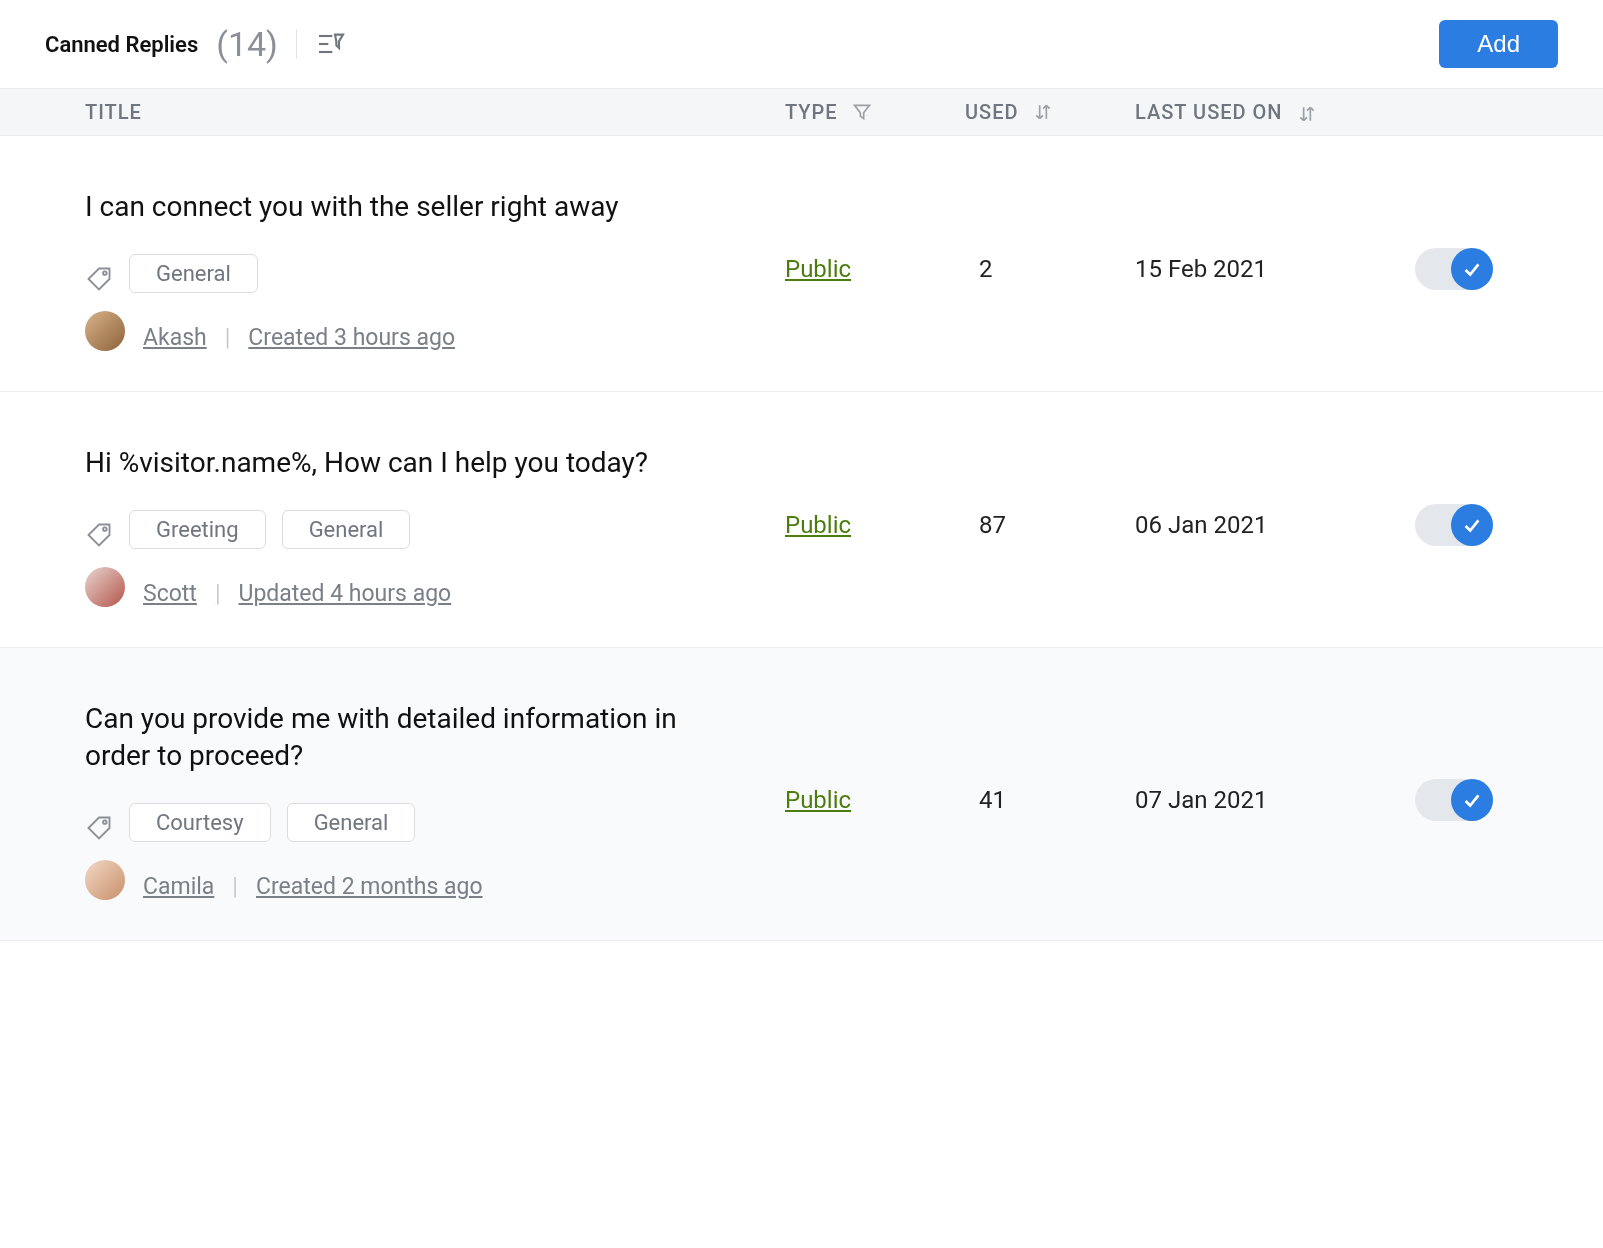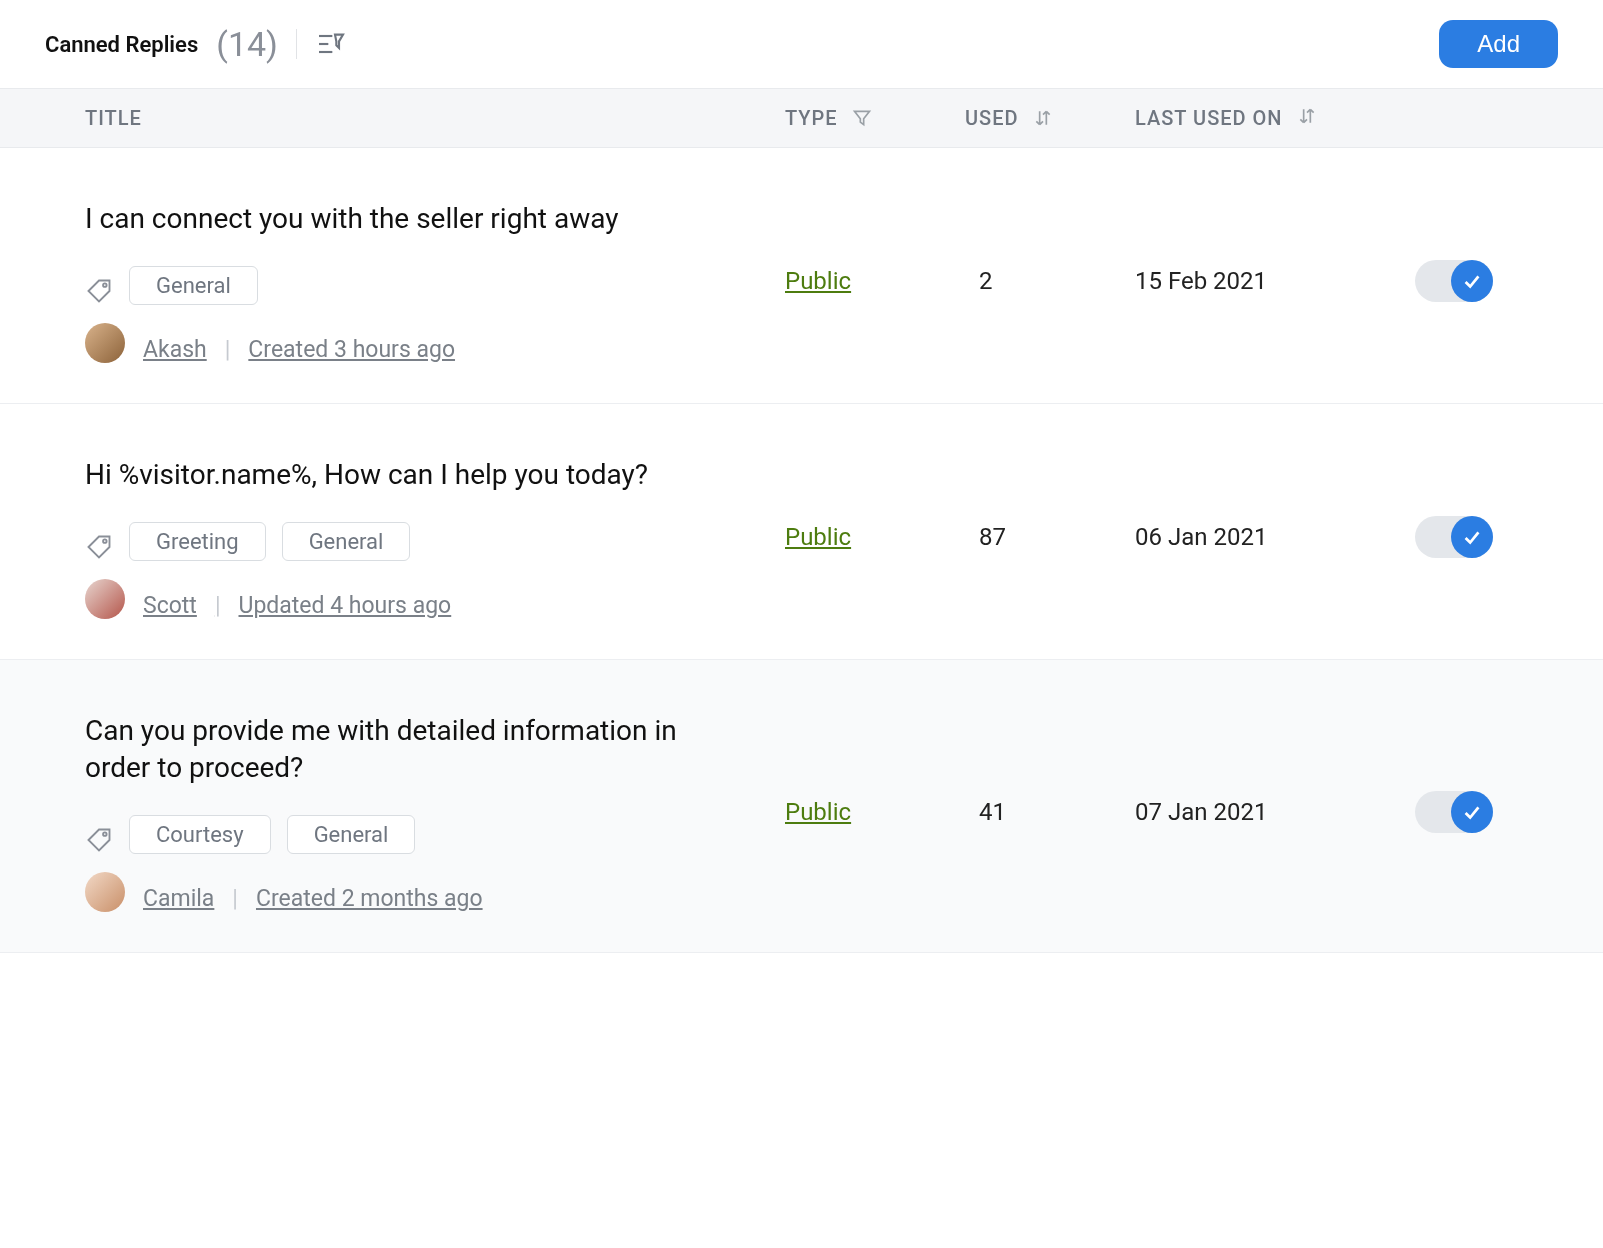--- a/index.html
+++ b/index.html
@@ -61,40 +61,40 @@
 }
 .spacer { flex: 1; }
 .add-btn {
   background: #2b7de2;
   color: #fff;
   border: none;
   height: 48px;
   padding: 0 38px;
   font-size: 24px;
   font-weight: 500;
-  border-radius: 14px;
+  border-radius: 6px;
   cursor: pointer;
 }
 .col-header {
   display: flex;
   align-items: center;
   background: #f5f6f8;
   border-top: 1px solid #e8eaed;
   border-bottom: 1px solid #e8eaed;
-  height: 60px;
+  height: 48px;
   padding: 0 45px 0 85px;
   font-size: 20px;
   letter-spacing: 1px;
   color: #6f7680;
   font-weight: 500;
 }
 .col-title { flex: 0 0 700px; }
 .col-type  { flex: 0 0 180px; display:flex; align-items:center; gap:14px; }
 .col-used  { flex: 0 0 170px; display:flex; align-items:center; gap:14px; }
-.col-last  { flex: 0 0 260px; display:flex; align-items:flex-start; gap:14px; }
+.col-last  { flex: 0 0 260px; display:flex; align-items:flex-end; gap:14px; }
 .col-toggle{ flex: 1; }
 .sort-icon, .funnel-icon { color: #9aa0a6; display:inline-flex; }
 
 .rows { }
 .row {
   padding: 52px 45px 40px 85px;
   border-bottom: 1px solid #eceef1;
   display: flex;
 }
 .row.selected { background: #f9fafb; }

